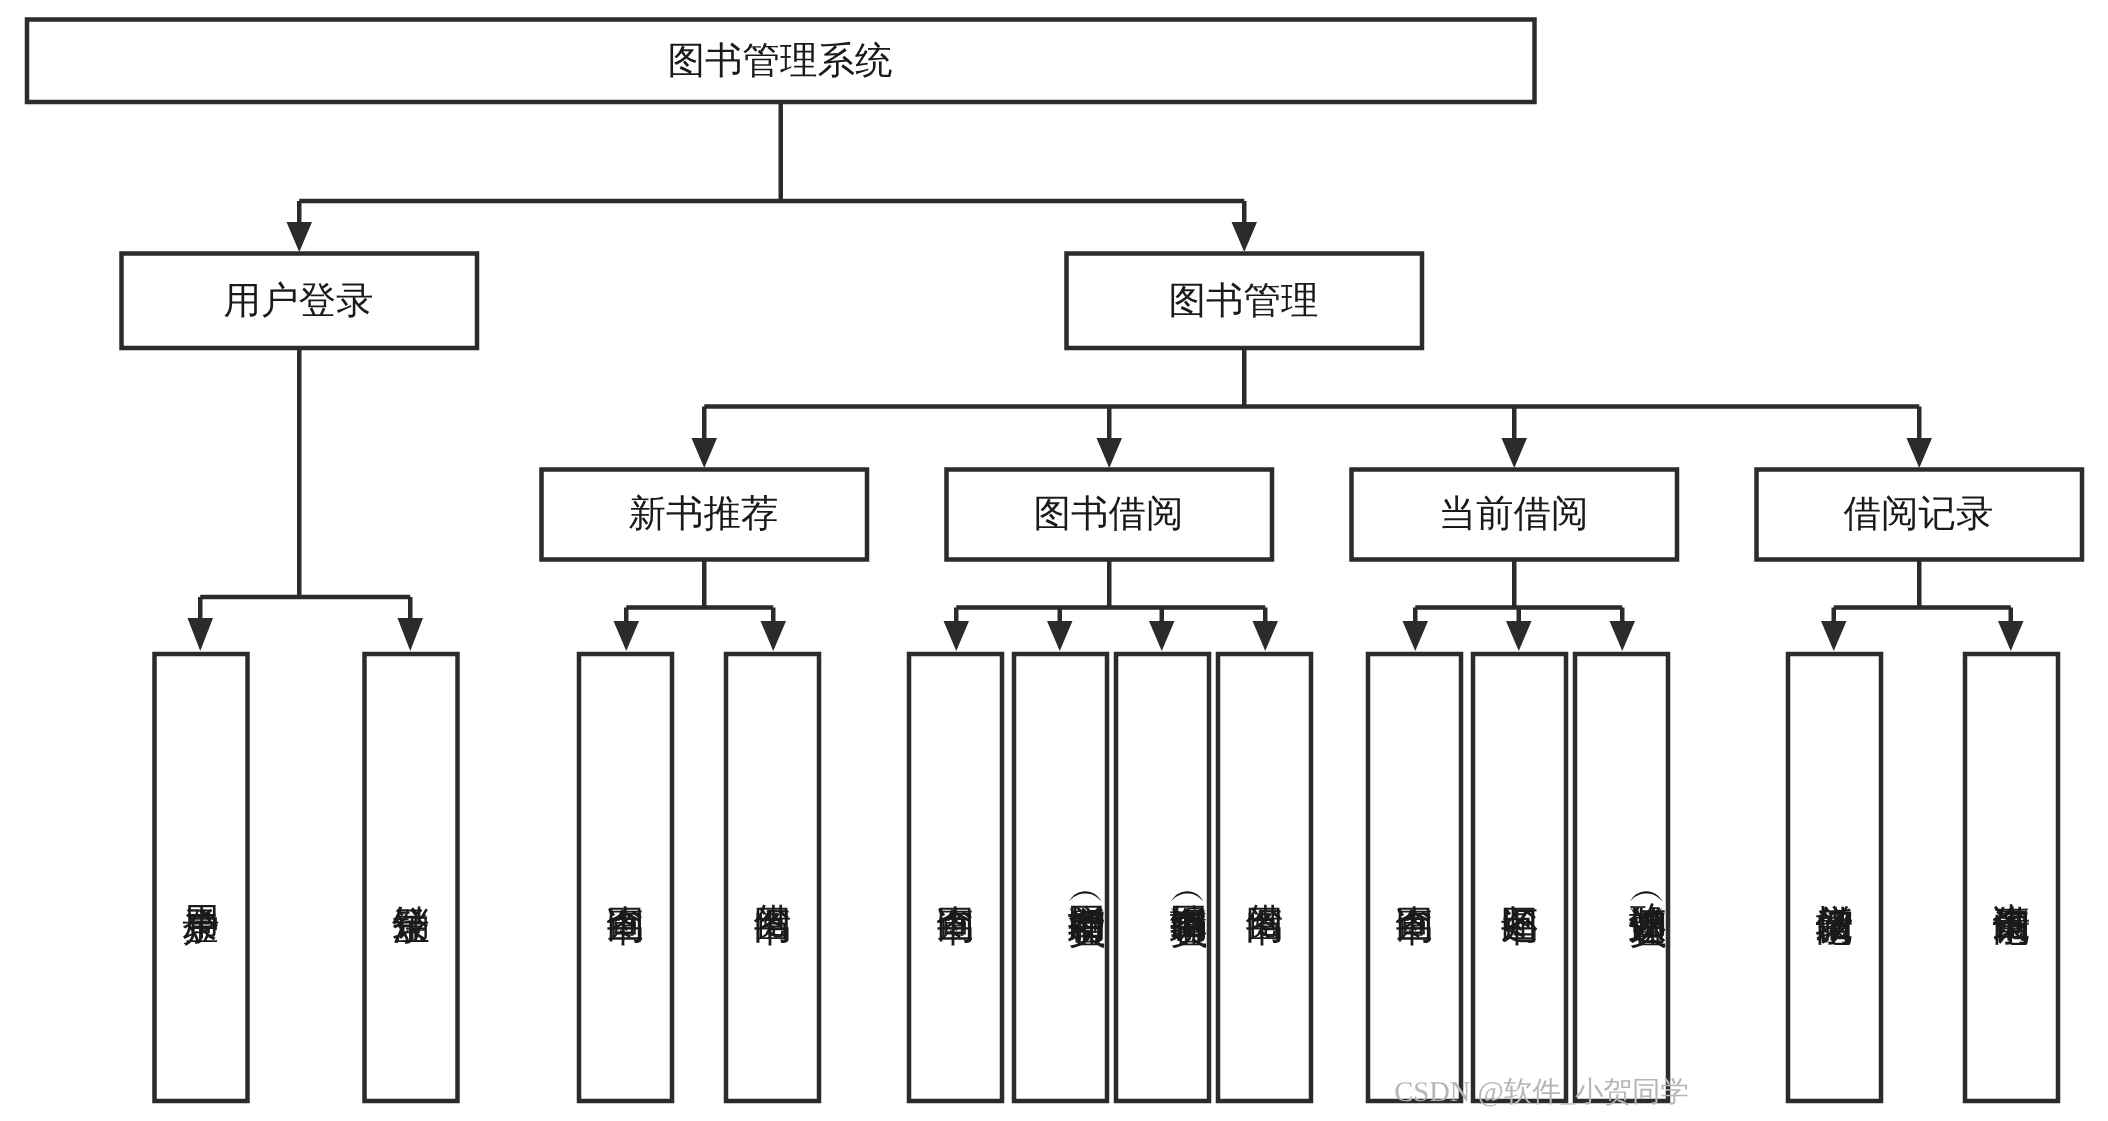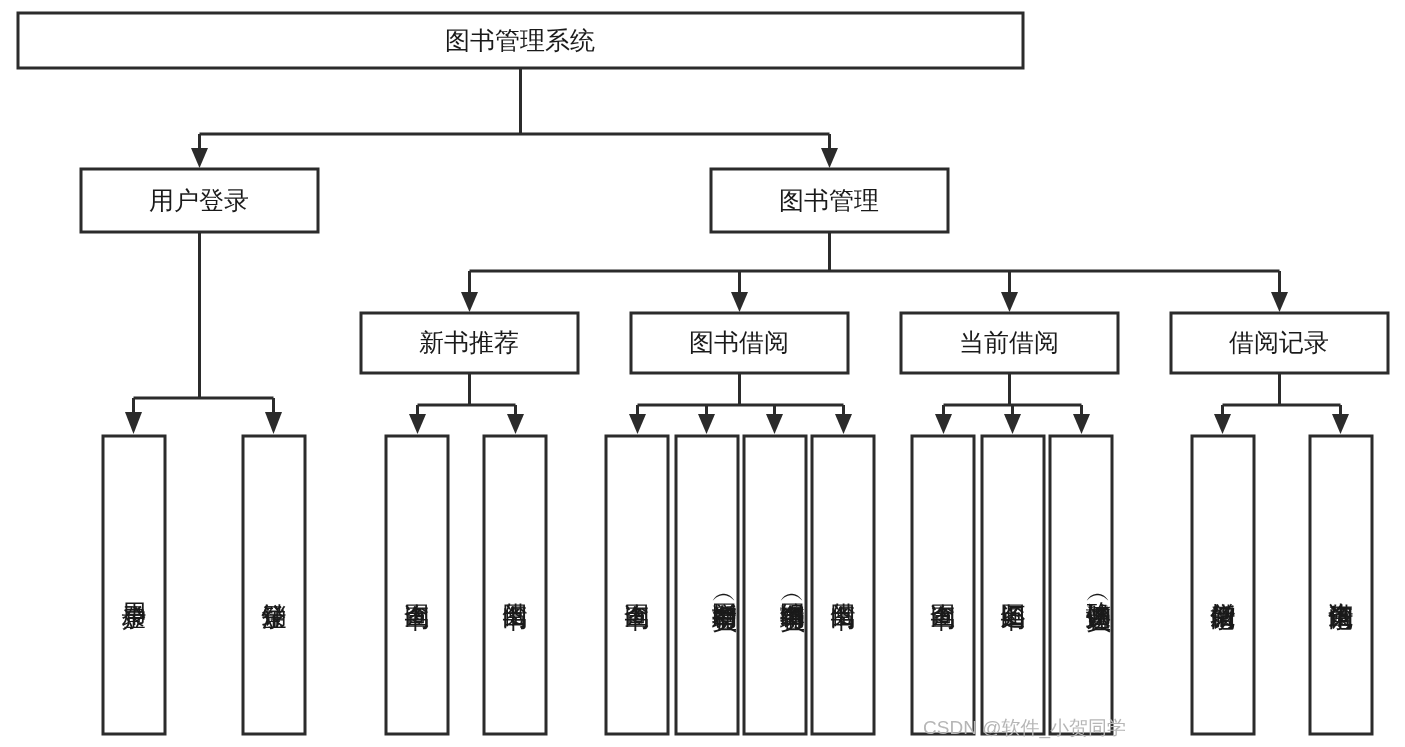--- a/index.html
+++ b/index.html
@@ -66,21 +66,21 @@
     pointer-events: none;
     user-select: none;
   }
   .node-label-v.v-center {
     align-items: center;
   }
   .watermark {
     position: absolute;
     right: 8px;
     bottom: 6px;
-    font-family: Liberation Sans, sans-serif;
+    font-family: Liberation Serif, serif;
     font-size: 19px;
     color: #b6b6b6;
     white-space: nowrap;
     user-select: none;
   }
 </style>
 </head>
 <body>
 
 <div id="diagram-root">

